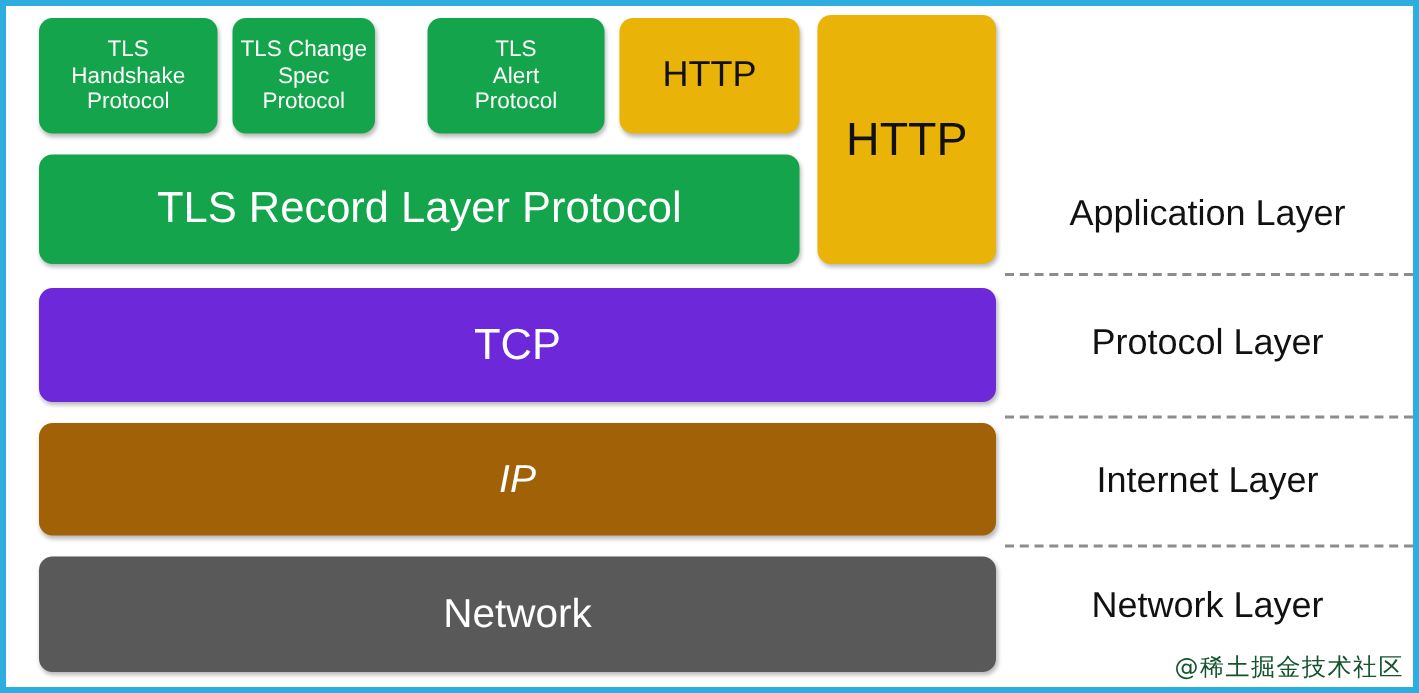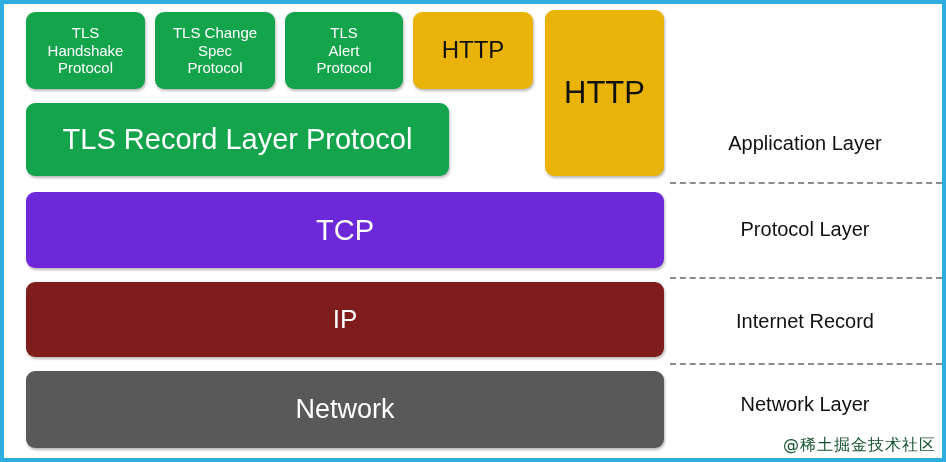--- a/index.html
+++ b/index.html
@@ -36,37 +36,37 @@
     justify-content: center;
     text-align: center;
     border-radius: 9px;
     box-shadow: 1px 2px 3px rgba(0,0,0,0.28);
     line-height: 1.18;
     overflow: hidden;
   }
   .box.green  { background: #13a44c; color: #ffffff; }
   .box.blue   { background: #eab308; color: #111111; }
   .box.purple { background: #6d28d9; color: #ffffff; }
-  .box.orange { background: #7f1d1d; color: #ffffff; }
+  .box.orange { background: #a16207; color: #ffffff; font-style: italic; }
   .box.gray   { background: #595959; color: #ffffff; }
 
   .small-proto { font-size: 15px; font-weight: 400; }
   .http-small  { font-size: 24px; font-weight: 400; }
   .http-tall   { font-size: 31px; font-weight: 400; }
   .record-bar  { font-size: 29px; font-weight: 400; }
   .tcp-bar     { font-size: 29px; font-weight: 400; }
   .ip-bar      { font-size: 26px; font-weight: 400; }
   .net-bar     { font-size: 27px; font-weight: 400; }
 
   .layer-label {
     position: absolute;
     display: flex;
     align-items: center;
     justify-content: center;
-    font-size: 20px;
+    font-size: 24px;
     color: #111111;
     white-space: nowrap;
   }
   .divider {
     position: absolute;
     height: 0;
     border-top: 2px dashed #8c8c8c;
   }
   #watermark {
     position: absolute;
@@ -81,37 +81,37 @@
 </style>
 </head>
 <body>
 
 <div id="canvas">
 
   <div class="box green small-proto" style="left:26px; top:12px; width:119px; height:77px;">
     <span>TLS<br>Handshake<br>Protocol</span>
   </div>
 
-  <div class="box green small-proto" style="left:155px; top:12px; width:120px; height:77px;">
+  <div class="box green small-proto" style="left:155px; top:12px; width:95px; height:77px;">
     <span>TLS Change<br>Spec<br>Protocol</span>
   </div>
 
   <div class="box green small-proto" style="left:285px; top:12px; width:118px; height:77px;">
     <span>TLS<br>Alert<br>Protocol</span>
   </div>
 
   <div class="box blue http-small" style="left:413px; top:12px; width:120px; height:77px;">
     <span>HTTP</span>
   </div>
 
   <div class="box blue http-tall" style="left:545px; top:10px; width:119px; height:166px;">
     <span>HTTP</span>
   </div>
 
-  <div class="box green record-bar" style="left:26px; top:103px; width:423px; height:73px;">
+  <div class="box green record-bar" style="left:26px; top:103px; width:507px; height:73px;">
     <span>TLS Record Layer Protocol</span>
   </div>
 
   <div class="box purple tcp-bar" style="left:26px; top:192px; width:638px; height:76px;">
     <span>TCP</span>
   </div>
 
   <div class="box orange ip-bar" style="left:26px; top:282px; width:638px; height:75px;">
     <span>IP</span>
   </div>
@@ -126,21 +126,21 @@
 
   <div class="layer-label" style="left:668px; top:110px; width:274px; height:66px;">
     <span>Application Layer</span>
   </div>
 
   <div class="layer-label" style="left:668px; top:196px; width:274px; height:66px;">
     <span>Protocol Layer</span>
   </div>
 
   <div class="layer-label" style="left:668px; top:288px; width:274px; height:66px;">
-    <span>Internet Record</span>
+    <span>Internet Layer</span>
   </div>
 
   <div class="layer-label" style="left:668px; top:371px; width:274px; height:66px;">
     <span>Network Layer</span>
   </div>
 
   <div id="watermark">@稀土掘金技术社区</div>
 
   <div id="frame"></div>
 </div>

